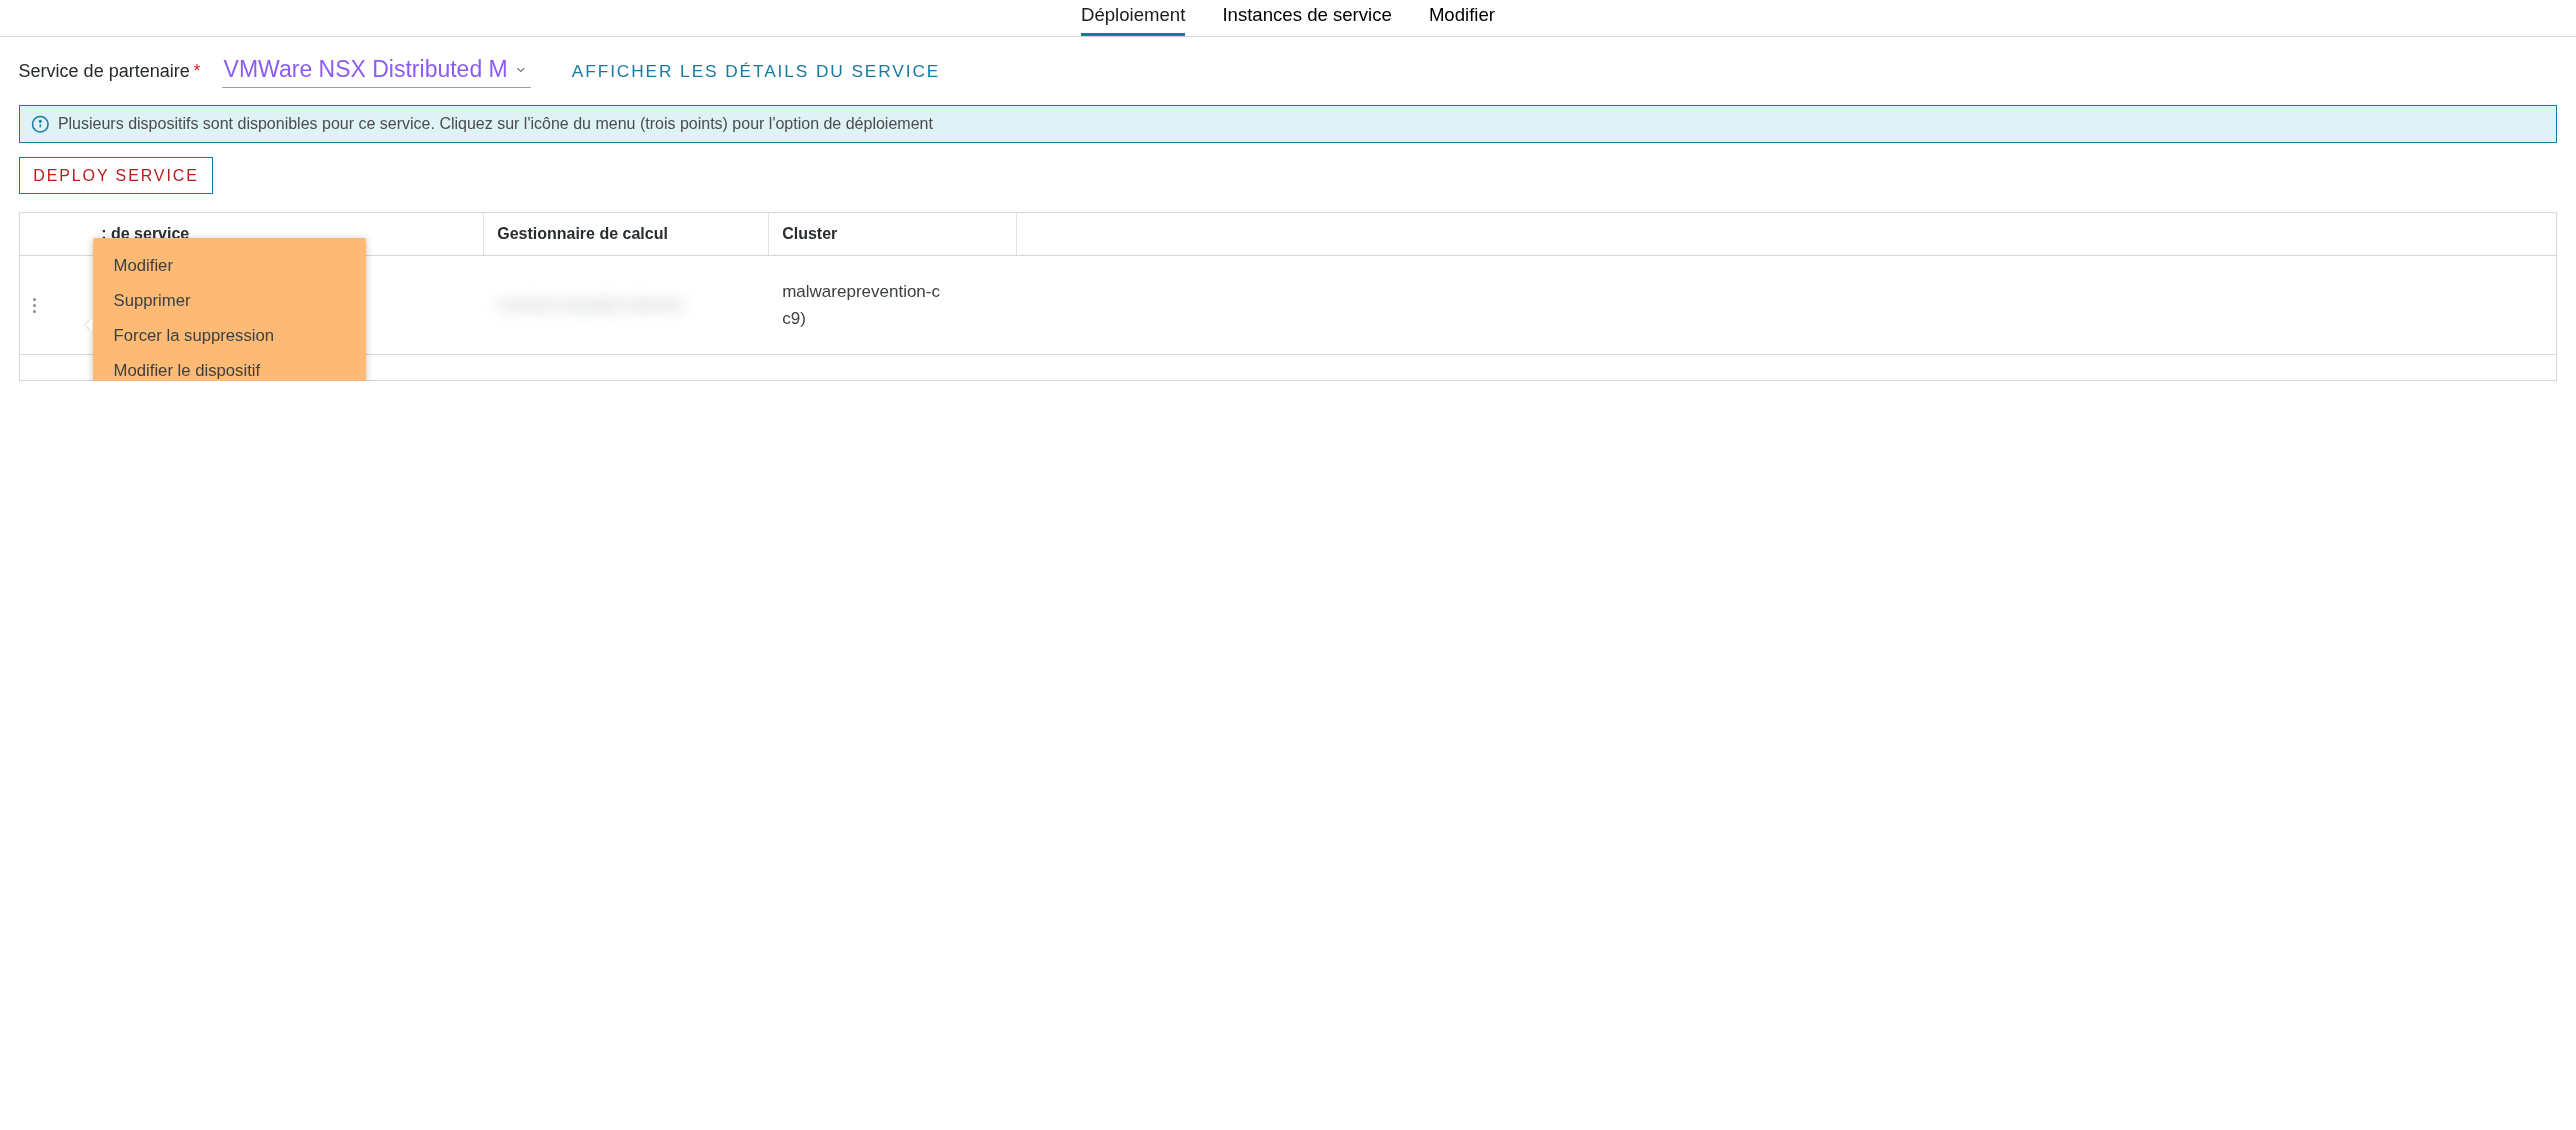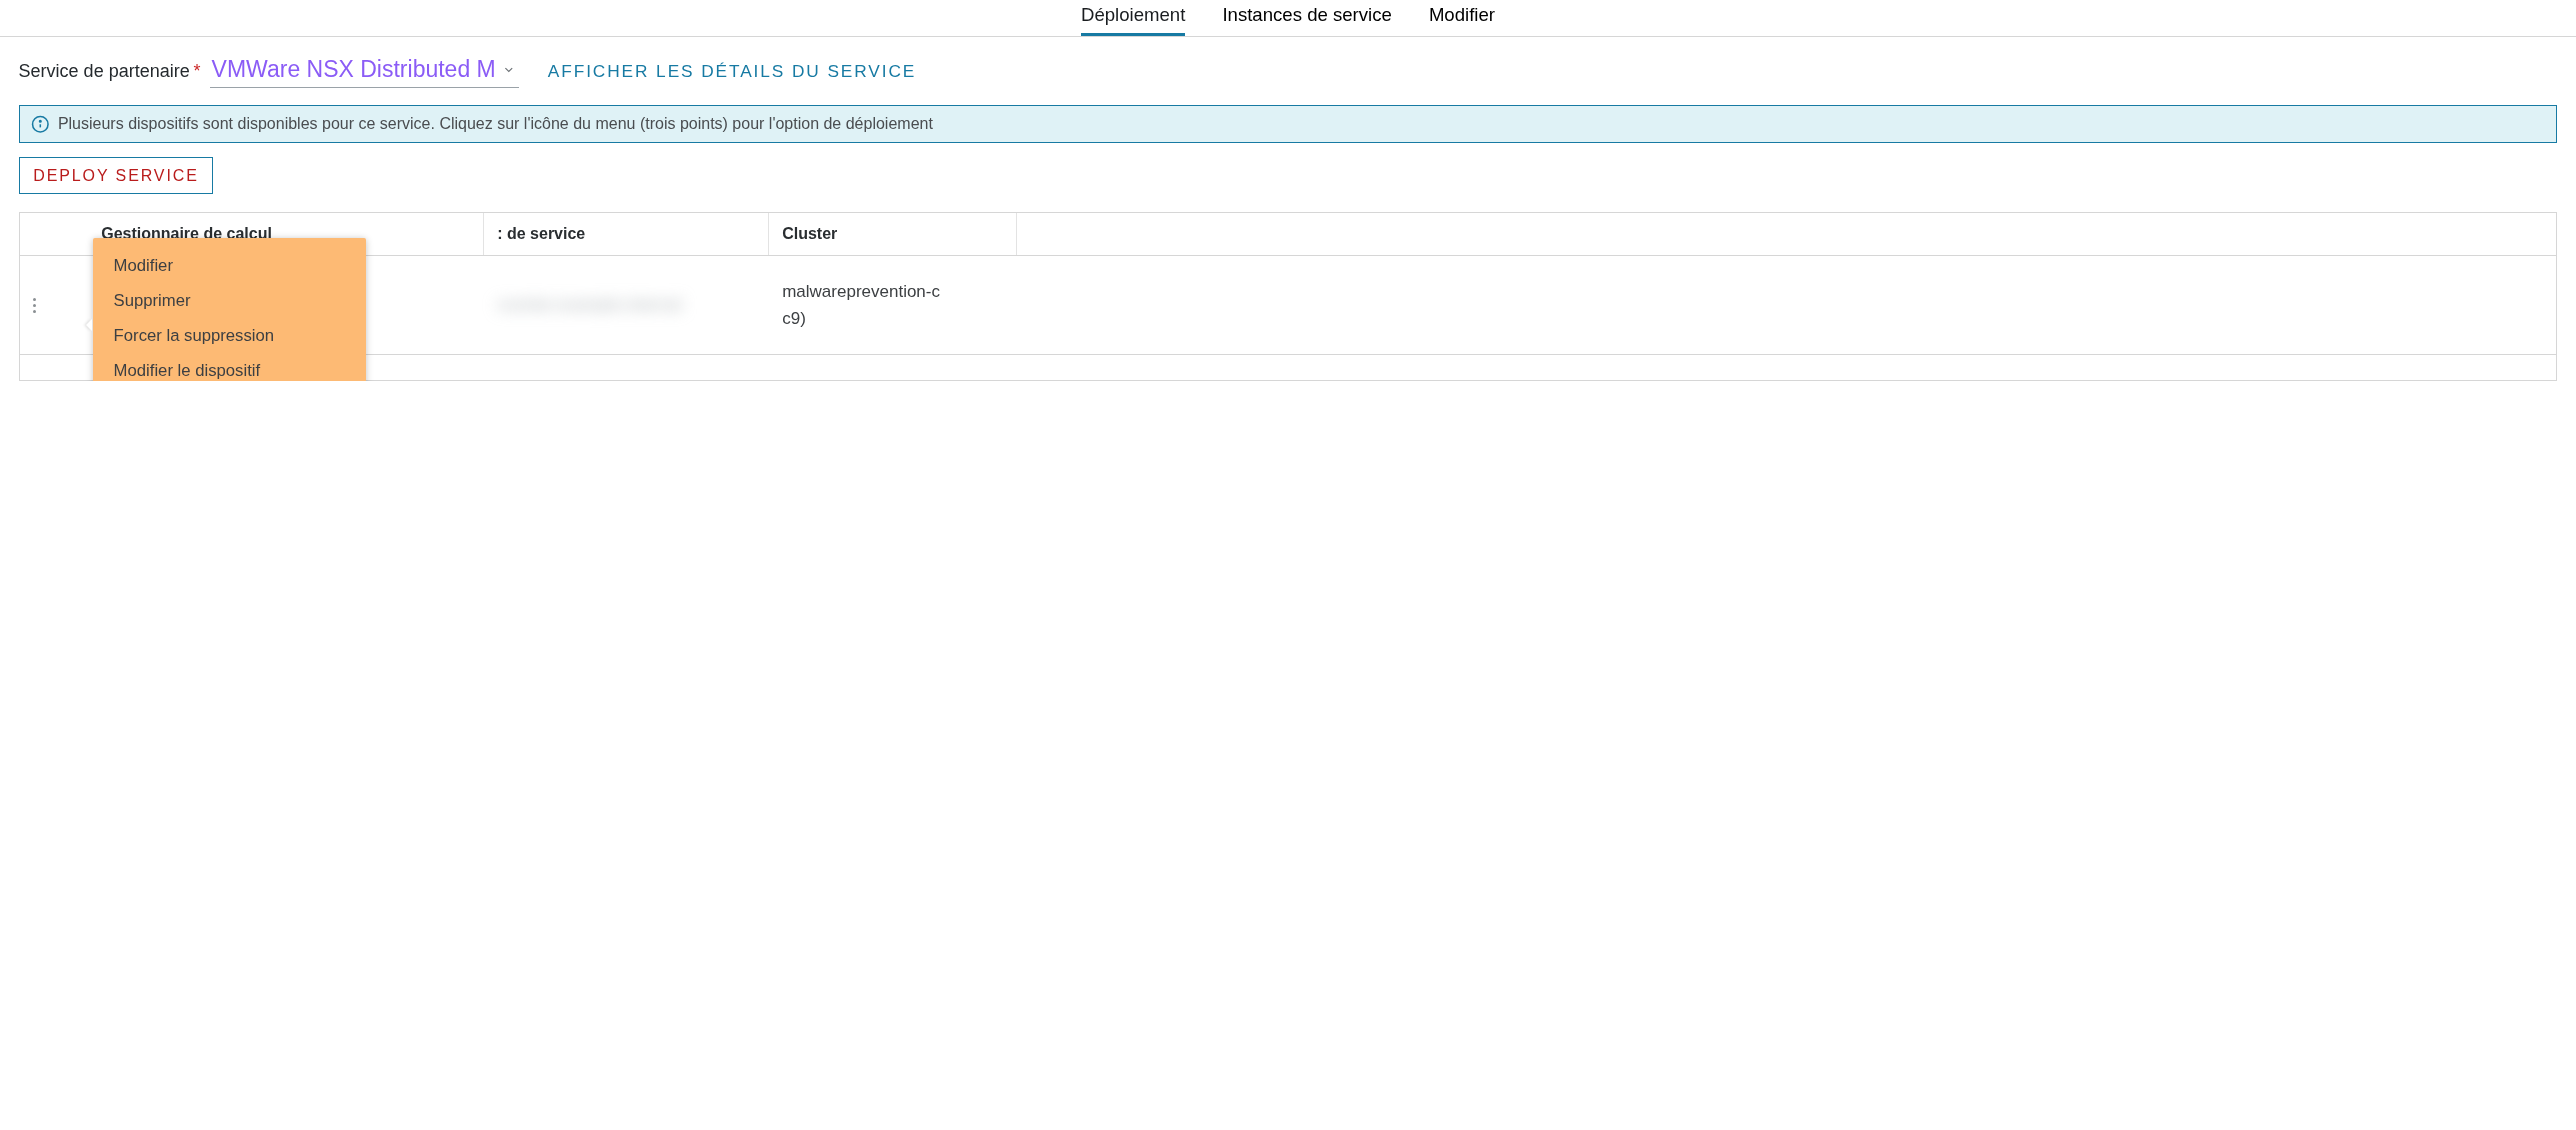--- a/index.html
+++ b/index.html
@@ -30,21 +30,21 @@
       content: '';
       position: absolute;
       left: 0; right: 0; bottom: -0.6px;
       height: 3.1px;
       background: #177aa3;
     }
     .content { padding: 17.3px 18.6px 0 18.6px; }
     .row-partner {
       display: flex;
       align-items: baseline;
-      gap: 10px;
+      gap: 22px;
       margin-bottom: 17.3px;
     }
     .label-partner {
       font-size: 18px;
       color: #252a2e;
     }
     .required { color: #cc2a2a; margin-left: 3.7px; }
     .dropdown {
       display: flex;
       align-items: center;
@@ -211,22 +211,22 @@
         <circle cx="12" cy="8" r="1" fill="currentColor"></circle>
       </svg>
     <span class="banner-text">Plusieurs dispositifs sont disponibles pour ce service. Cliquez sur l'icône du menu (trois points) pour l'option de déploiement</span>
   </div>
 
   <button class="deploy-btn">DEPLOY SERVICE</button>
 
   <div class="table">
     <div class="table-header-row">
       <div class="th"></div>
+      <div class="th">: de service</div>
       <div class="th">Gestionnaire de calcul</div>
-      <div class="th">: de service</div>
       <div class="th">Cluster</div>
     </div>
 
     <div class="table-row">
       <div class="td kebab-cell">
         <div class="kebab">
           <span></span>
             <span></span>
             <span></span>
         </div>

